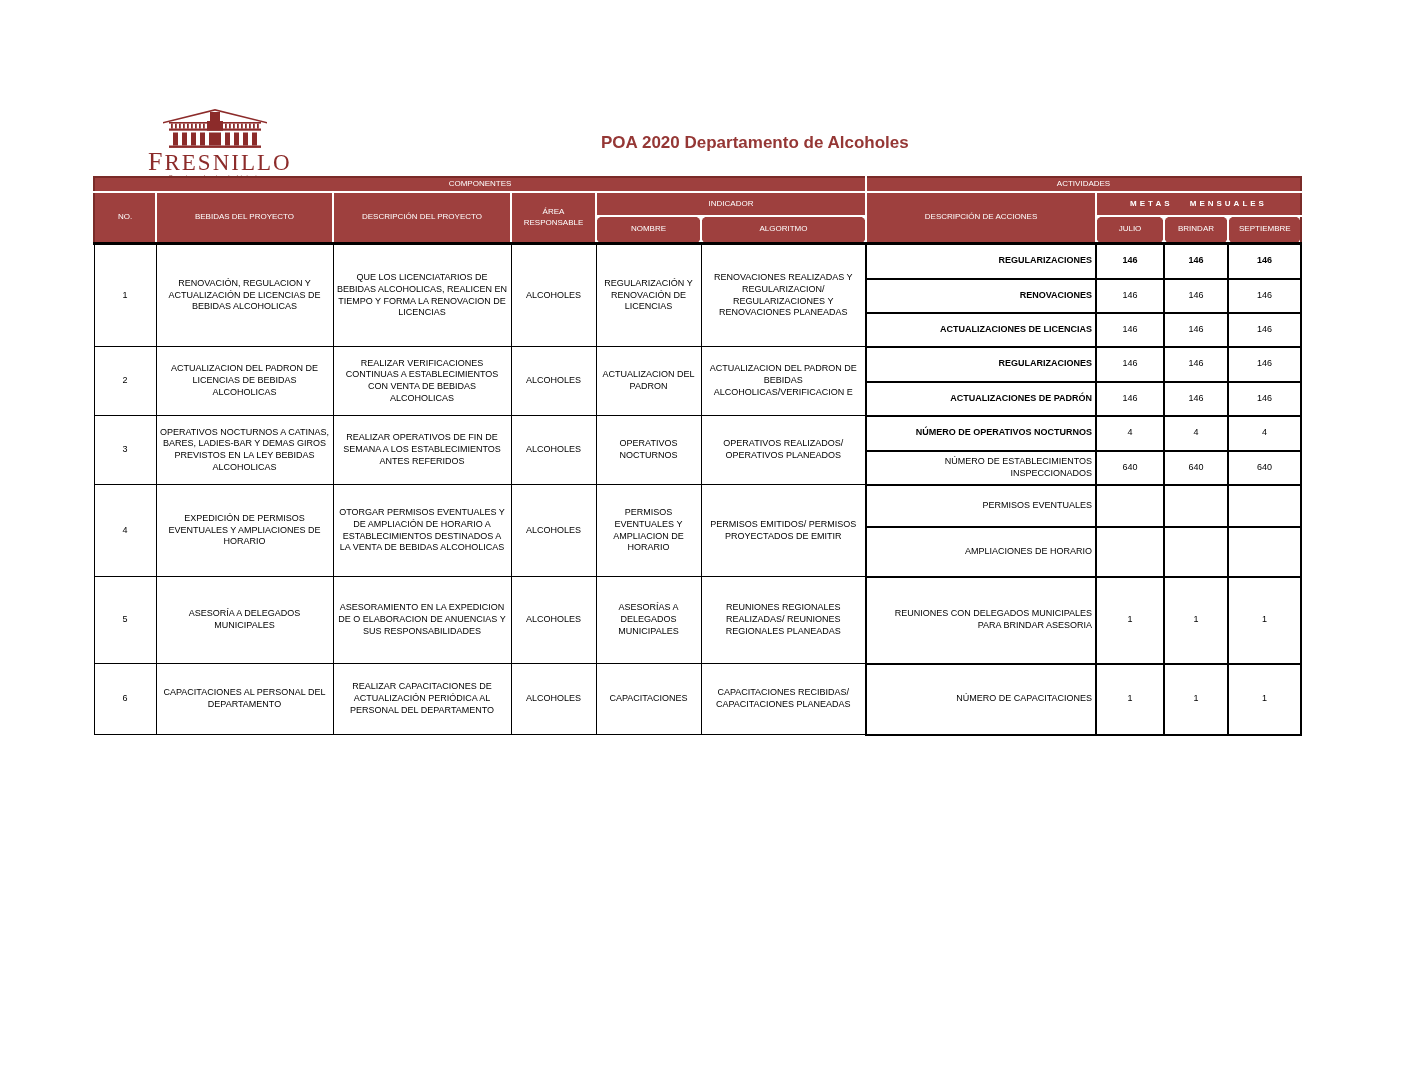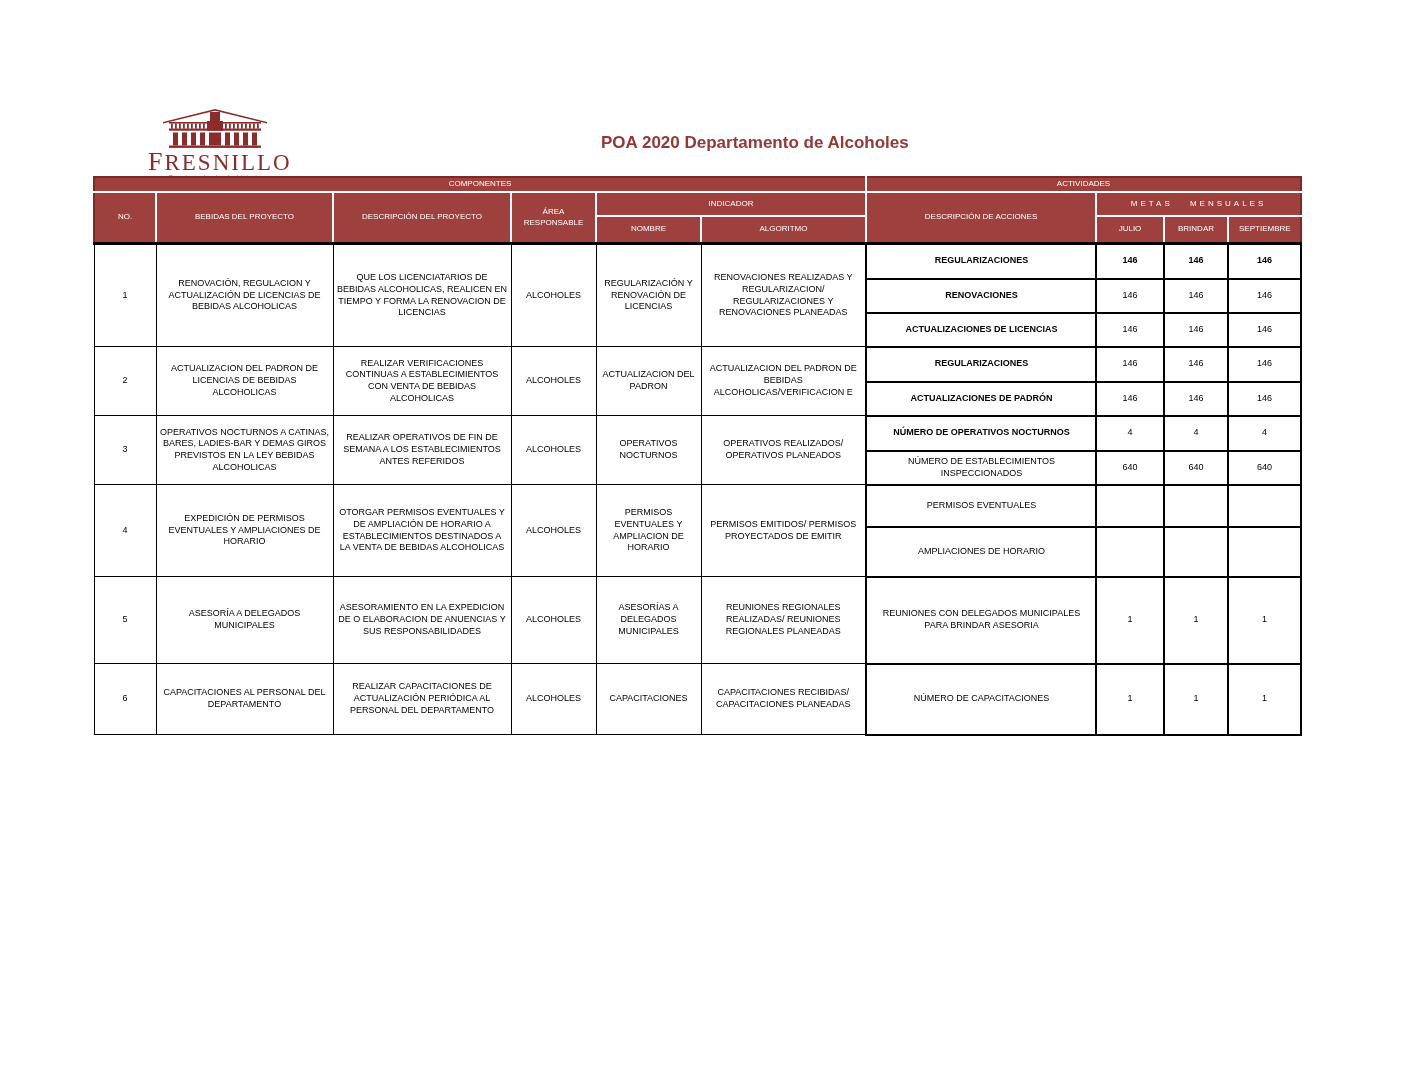--- a/index.html
+++ b/index.html
@@ -20,26 +20,26 @@
 
   
   table{position:absolute;left:93px;top:176px;width:1207px;table-layout:fixed;
         border-collapse:collapse;}
   th{background:#9E403E;color:#fff;font-weight:400;font-size:8px;border:2px solid #fff;
      padding:0 10px;text-align:center;vertical-align:middle;line-height:1.3;}
   .band th{height:13px;border-top-color:#7a2b28;}
   th.edge-l{border-left-color:#7a2b28;}
   th.edge-r{border-right-color:#7a2b28;}
   tr.hdr2 th{height:22px;}
-  tr.hdr3 th{height:25px;}
-  th.metas{letter-spacing:3px;word-spacing:12px;}
+  tr.hdr3 th{height:25px;border-radius:8px;}
+  th.metas{letter-spacing:3px;word-spacing:12px;font-weight:bold;}
 
   td{border:1px solid #000;font-size:9px;color:#000;text-align:center;vertical-align:middle;
      padding:1px 3px;line-height:1.3;overflow-wrap:break-word;background:#fff;}
-  td.acc{border-width:2px;text-align:center;padding-left:4px;}
+  td.acc{border-width:2px;text-align:right;padding-left:4px;}
   td.val{border-width:2px;}
   tbody tr:first-child td{border-top:3px solid #000;}
   .bold{font-weight:700;}
 
   .h35{height:35px;}.h34{height:34px;}.h42{height:42px;}.h50{height:50px;}
   .h87{height:87px;}.h71{height:71px;}
 </style>
 </head>
 <body>
 

